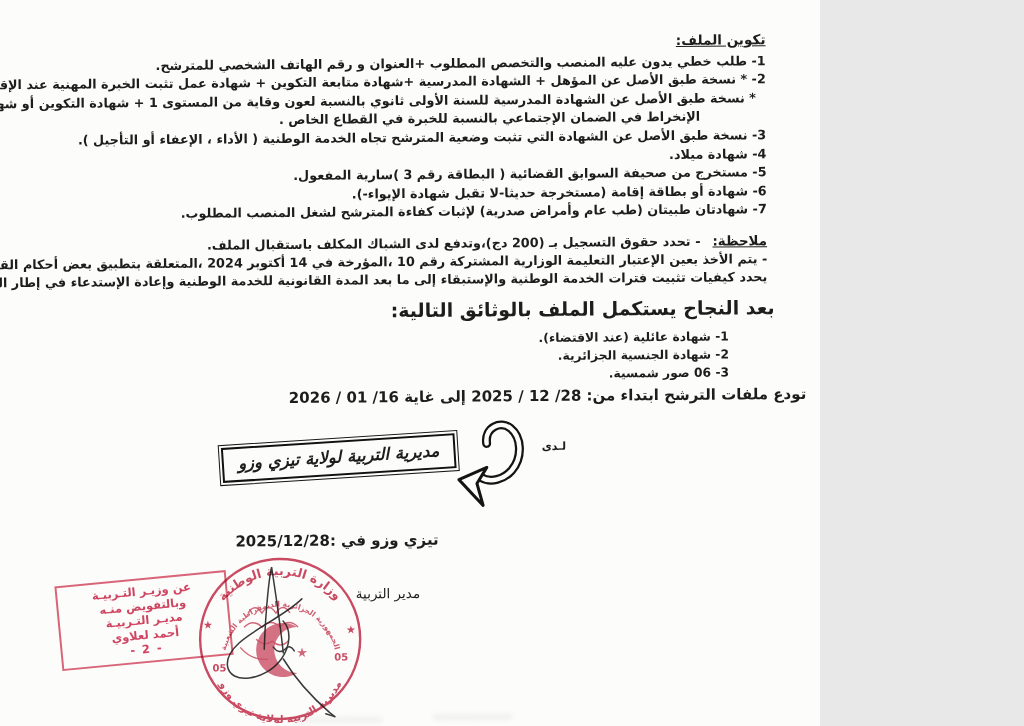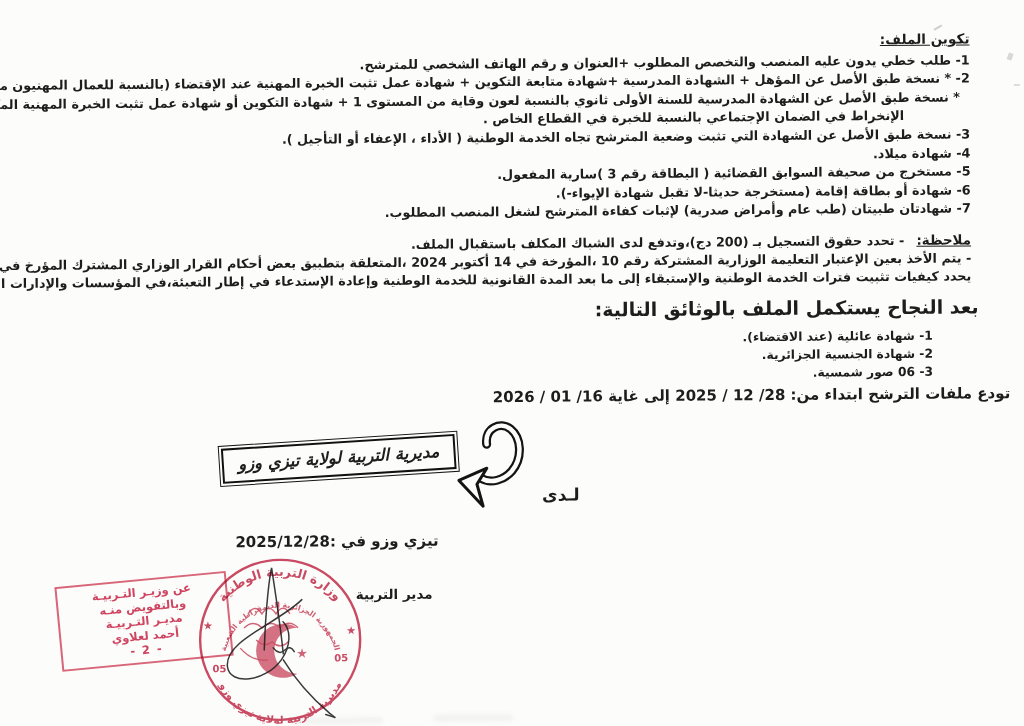--- a/index.html
+++ b/index.html
@@ -1,17 +1,17 @@
 <!DOCTYPE html>
 <html lang="ar"><head>
 <meta charset="utf-8">
 <style>
   html,body{margin:0;padding:0;background:#e8e8e8;}
   .page{
-    position:relative;width:1024px;height:726px;overflow:hidden;
+    position:relative;width:820px;height:726px;overflow:hidden;
     background:#fcfcfa;color:#1d1d1d;
     font-family:"DejaVu Sans",sans-serif;
   }
   .doc{position:absolute;inset:0;transform:rotate(-0.45deg);}
   
   .sec1{
     position:absolute;top:33px;right:52px;width:930px;
     direction:rtl;text-align:right;font-weight:700;
     font-size:12.8px;line-height:18.6px;
   }
@@ -29,32 +29,32 @@
   }
   .sec2-items{
     position:absolute;top:331px;right:91px;direction:rtl;text-align:right;
     font-weight:700;font-size:12.3px;line-height:17.8px;white-space:nowrap;
   }
   .deposit{
     position:absolute;top:388px;right:14px;direction:rtl;
     font-weight:700;font-size:15px;white-space:nowrap;
   }
   
-  .at-label{position:absolute;top:441px;left:541px;font-weight:700;font-size:17px;direction:rtl;margin-top:44px;}
+  .at-label{position:absolute;top:441px;left:541px;font-weight:700;font-size:11px;direction:rtl;}
   .arrow-wrap{position:absolute;top:418px;left:452px;}
   .office-box{
     position:absolute;top:437px;left:218px;width:234px;
     transform:rotate(-3.2deg);border:1.5px solid #161616;padding:2px;background:#fcfcfa;
   }
   .office-inner{
     border:2.5px solid #111;padding:5px 8px 7px;text-align:center;
     font-size:16.5px;font-weight:700;font-style:italic;direction:rtl;white-space:nowrap;
   }
   .place-date{position:absolute;top:531px;left:234px;direction:rtl;font-weight:700;font-size:15px;white-space:nowrap;}
-  .signer{position:absolute;top:585px;left:354px;direction:rtl;font-weight:700;font-size:13.5px;white-space:nowrap;}
+  .signer{position:absolute;top:585px;left:354px;direction:rtl;font-weight:400;font-size:13.5px;white-space:nowrap;}
   
   .rect-stamp{
     position:absolute;top:576px;left:56px;width:164px;
     transform:rotate(-5deg);
     border:2px solid rgba(206,62,88,.8);
     color:rgba(201,48,80,.9);
     text-align:center;font-weight:700;font-size:11.5px;line-height:14.6px;
     letter-spacing:1.5px;padding:4px 2px;direction:rtl;
     mix-blend-mode:multiply;
   }

